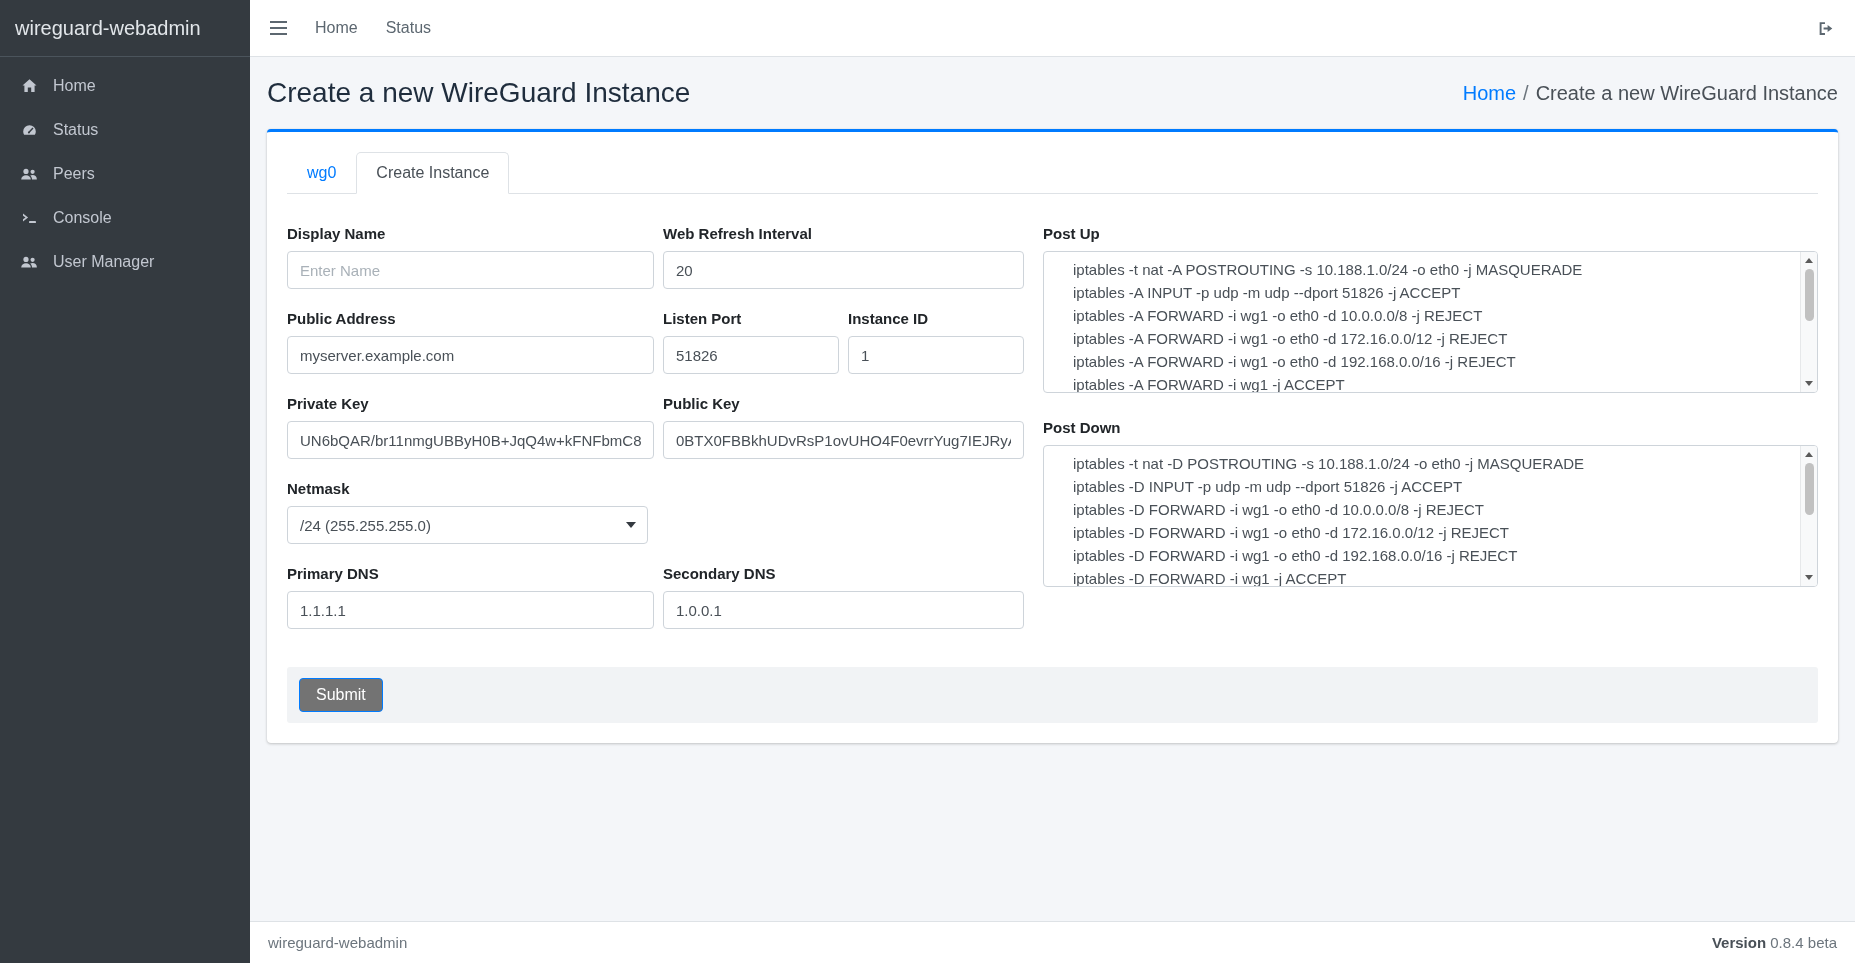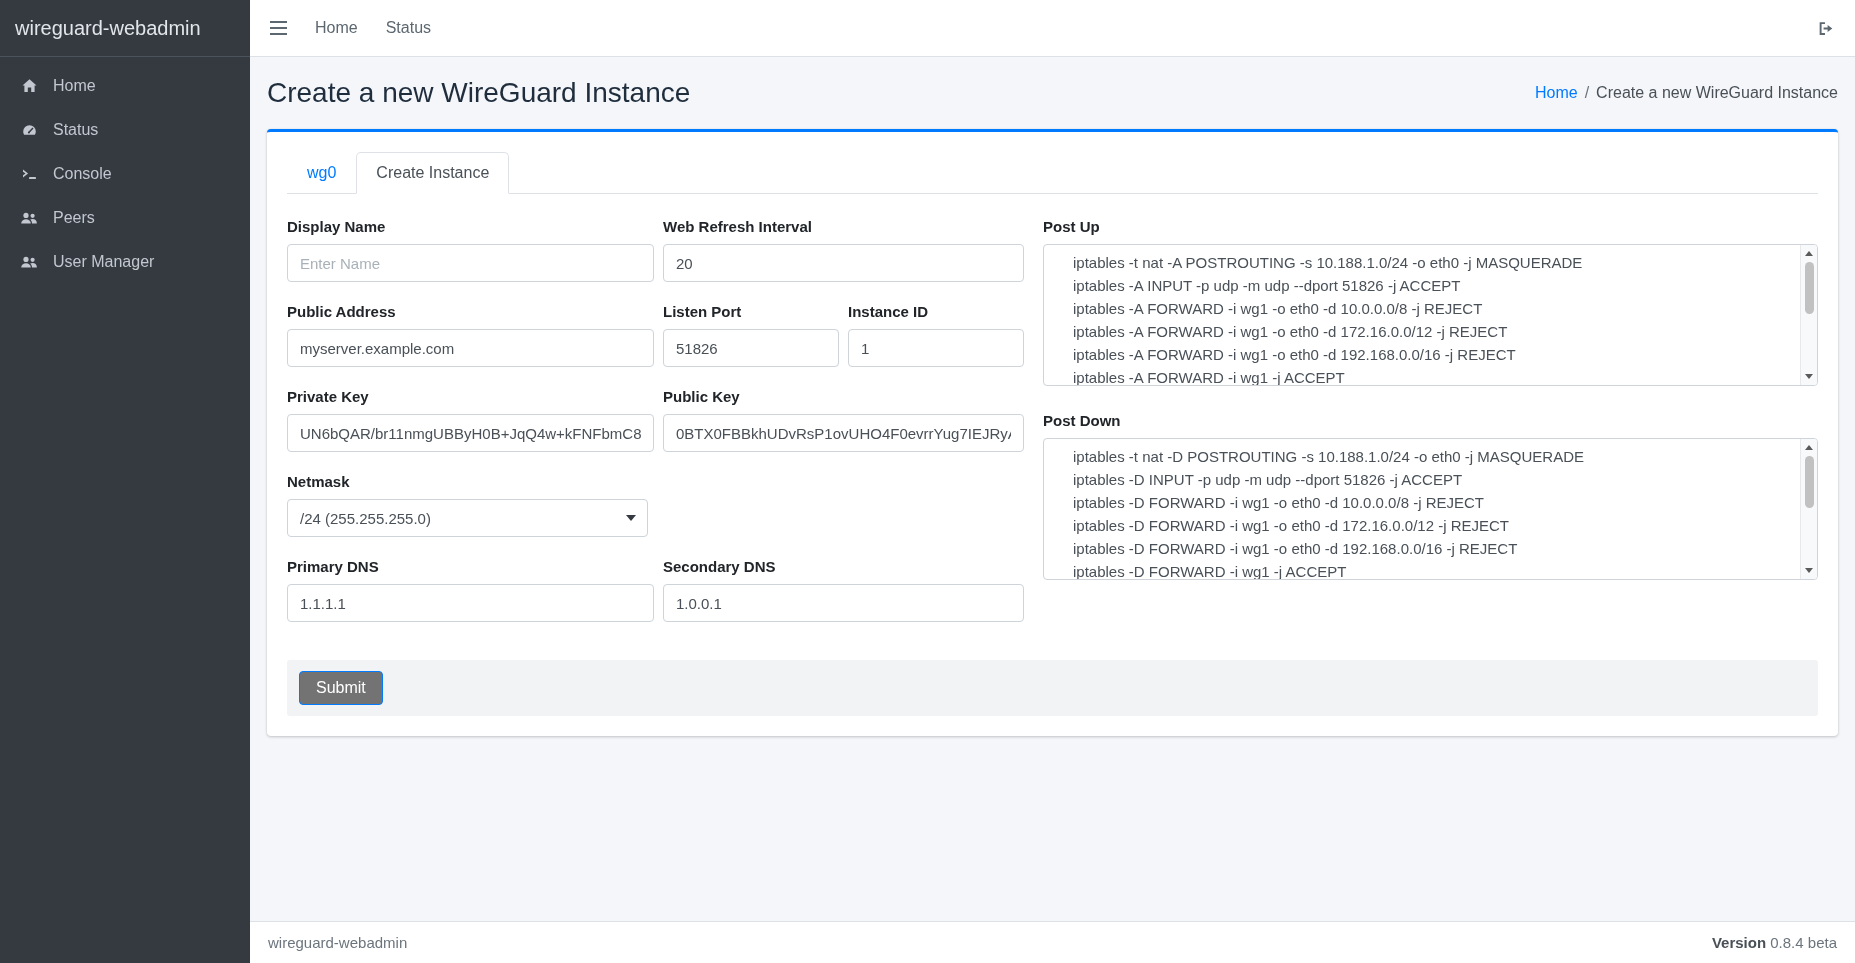--- a/index.html
+++ b/index.html
@@ -17,32 +17,32 @@
   
   .main{flex:1;min-width:0;display:flex;flex-direction:column}
   .navbar{height:57px;background:#fff;border-bottom:1px solid #dee2e6;display:flex;align-items:center;gap:28px;padding:0 20px;flex-shrink:0}
   .navbar .nav-link{font-size:16px;color:#5c6770;text-decoration:none;cursor:pointer}
   .navbar .grow{flex:1}
   .icon-btn{color:#5c6770;display:flex;align-items:center;cursor:pointer}
 
   .content{flex:1;padding:14px 17px 0 17px;overflow:hidden}
   .page-header{display:flex;justify-content:space-between;align-items:center;margin:6px 0 20px}
   .page-title{font-size:28px;font-weight:500;color:#1f2d3d}
-  .breadcrumb{font-size:16px;color:#495057}
+  .breadcrumb{font-size:20px;color:#495057}
   .breadcrumb .bc-link{color:#007bff;text-decoration:none;cursor:pointer}
   .breadcrumb .sep{color:#6c757d;margin:0 7px}
 
   
   .card{background:#fff;border-top:3px solid #007bff;border-radius:4px;box-shadow:0 0 1px rgba(0,0,0,.12),0 1px 3px rgba(0,0,0,.2);padding:20px}
   .tabs{display:flex;border-bottom:1px solid #dee2e6}
   .tab{padding:11px 19px;font-size:16px;border:1px solid transparent;border-radius:5px 5px 0 0;margin-bottom:-1px;cursor:pointer}
   .tab.link{color:#007bff}
   .tab.active{background:#fff;border-color:#dee2e6 #dee2e6 #fff;color:#495057}
 
-  .form-area{display:flex;gap:19px;margin-top:24px}
+  .form-area{display:flex;gap:19px;margin-top:31px}
   .form-left{width:737px;flex-shrink:0}
   .form-right{flex:1;min-width:0}
   .frow{display:flex;gap:9px}
   .fg{margin-bottom:21px}
   label{display:block;font-size:15px;font-weight:700;color:#212529;margin-bottom:9px}
   .input{display:block;height:38px;border:1px solid #ced4da;border-radius:4px;padding:0 12px;font-size:15px;color:#495057;font-family:inherit;background:#fff;width:100%}
   .input::placeholder{color:#a9b1b8}
   .w-a{width:367px}.w-b{width:361px}.w-s{width:176px}
   .select-wrap{position:relative}
   select.input{appearance:none;-webkit-appearance:none;padding-right:12px}
@@ -85,38 +85,38 @@
             <path fill="currentColor" d="M8 3.2a6.3 6.3 0 0 0-6.3 6.3c0 1.2.34 2.35.95 3.3h10.7a6.3 6.3 0 0 0 .95-3.3A6.3 6.3 0 0 0 8 3.2z"></path>
             <path d="M7.3 10.5 11.5 6" stroke="#343a40" stroke-width="1.4" fill="none"></path>
             <circle cx="7.4" cy="10.4" r="1" fill="#343a40"></circle>
           </svg>
       </span>
       <span>Status</span>
     </div>
 
     <div class="nav-item">
       <span class="icon">
-        <svg width="17" height="16" viewBox="0 0 16 16" fill="currentColor">
-            <path d="M1.5 3.5 6.6 7.5 1.5 11.5V9.2L4 7.5 1.5 5.8z"></path>
-            <rect x="7.5" y="11" width="7" height="1.9" rx=".4"></rect>
-          </svg>
-      </span>
-      <span>Console</span>
-    </div>
-
-    <div class="nav-item">
-      <span class="icon">
         <svg width="18" height="16" viewBox="0 0 18 16" fill="currentColor">
             <circle cx="6" cy="5.4" r="2.6"></circle>
             <path d="M1.2 13.6c0-2.6 2.1-4.3 4.8-4.3s4.8 1.7 4.8 4.3z"></path>
             <circle cx="12.6" cy="5.8" r="2.1"></circle>
             <path d="M12 13.6c0-1.8-.7-3.2-1.8-4.1.7-.3 1.5-.5 2.4-.5 2.3 0 4.2 1.5 4.2 3.8v.8z"></path>
           </svg>
       </span>
       <span>Peers</span>
+    </div>
+
+    <div class="nav-item">
+      <span class="icon">
+        <svg width="17" height="16" viewBox="0 0 16 16" fill="currentColor">
+            <path d="M1.5 3.5 6.6 7.5 1.5 11.5V9.2L4 7.5 1.5 5.8z"></path>
+            <rect x="7.5" y="11" width="7" height="1.9" rx=".4"></rect>
+          </svg>
+      </span>
+      <span>Console</span>
     </div>
 
     <div class="nav-item">
       <span class="icon">
         <svg width="18" height="16" viewBox="0 0 18 16" fill="currentColor">
             <circle cx="6" cy="5.4" r="2.6"></circle>
             <path d="M1.2 13.6c0-2.6 2.1-4.3 4.8-4.3s4.8 1.7 4.8 4.3z"></path>
             <circle cx="12.6" cy="5.8" r="2.1"></circle>
             <path d="M12 13.6c0-1.8-.7-3.2-1.8-4.1.7-.3 1.5-.5 2.4-.5 2.3 0 4.2 1.5 4.2 3.8v.8z"></path>
           </svg>

